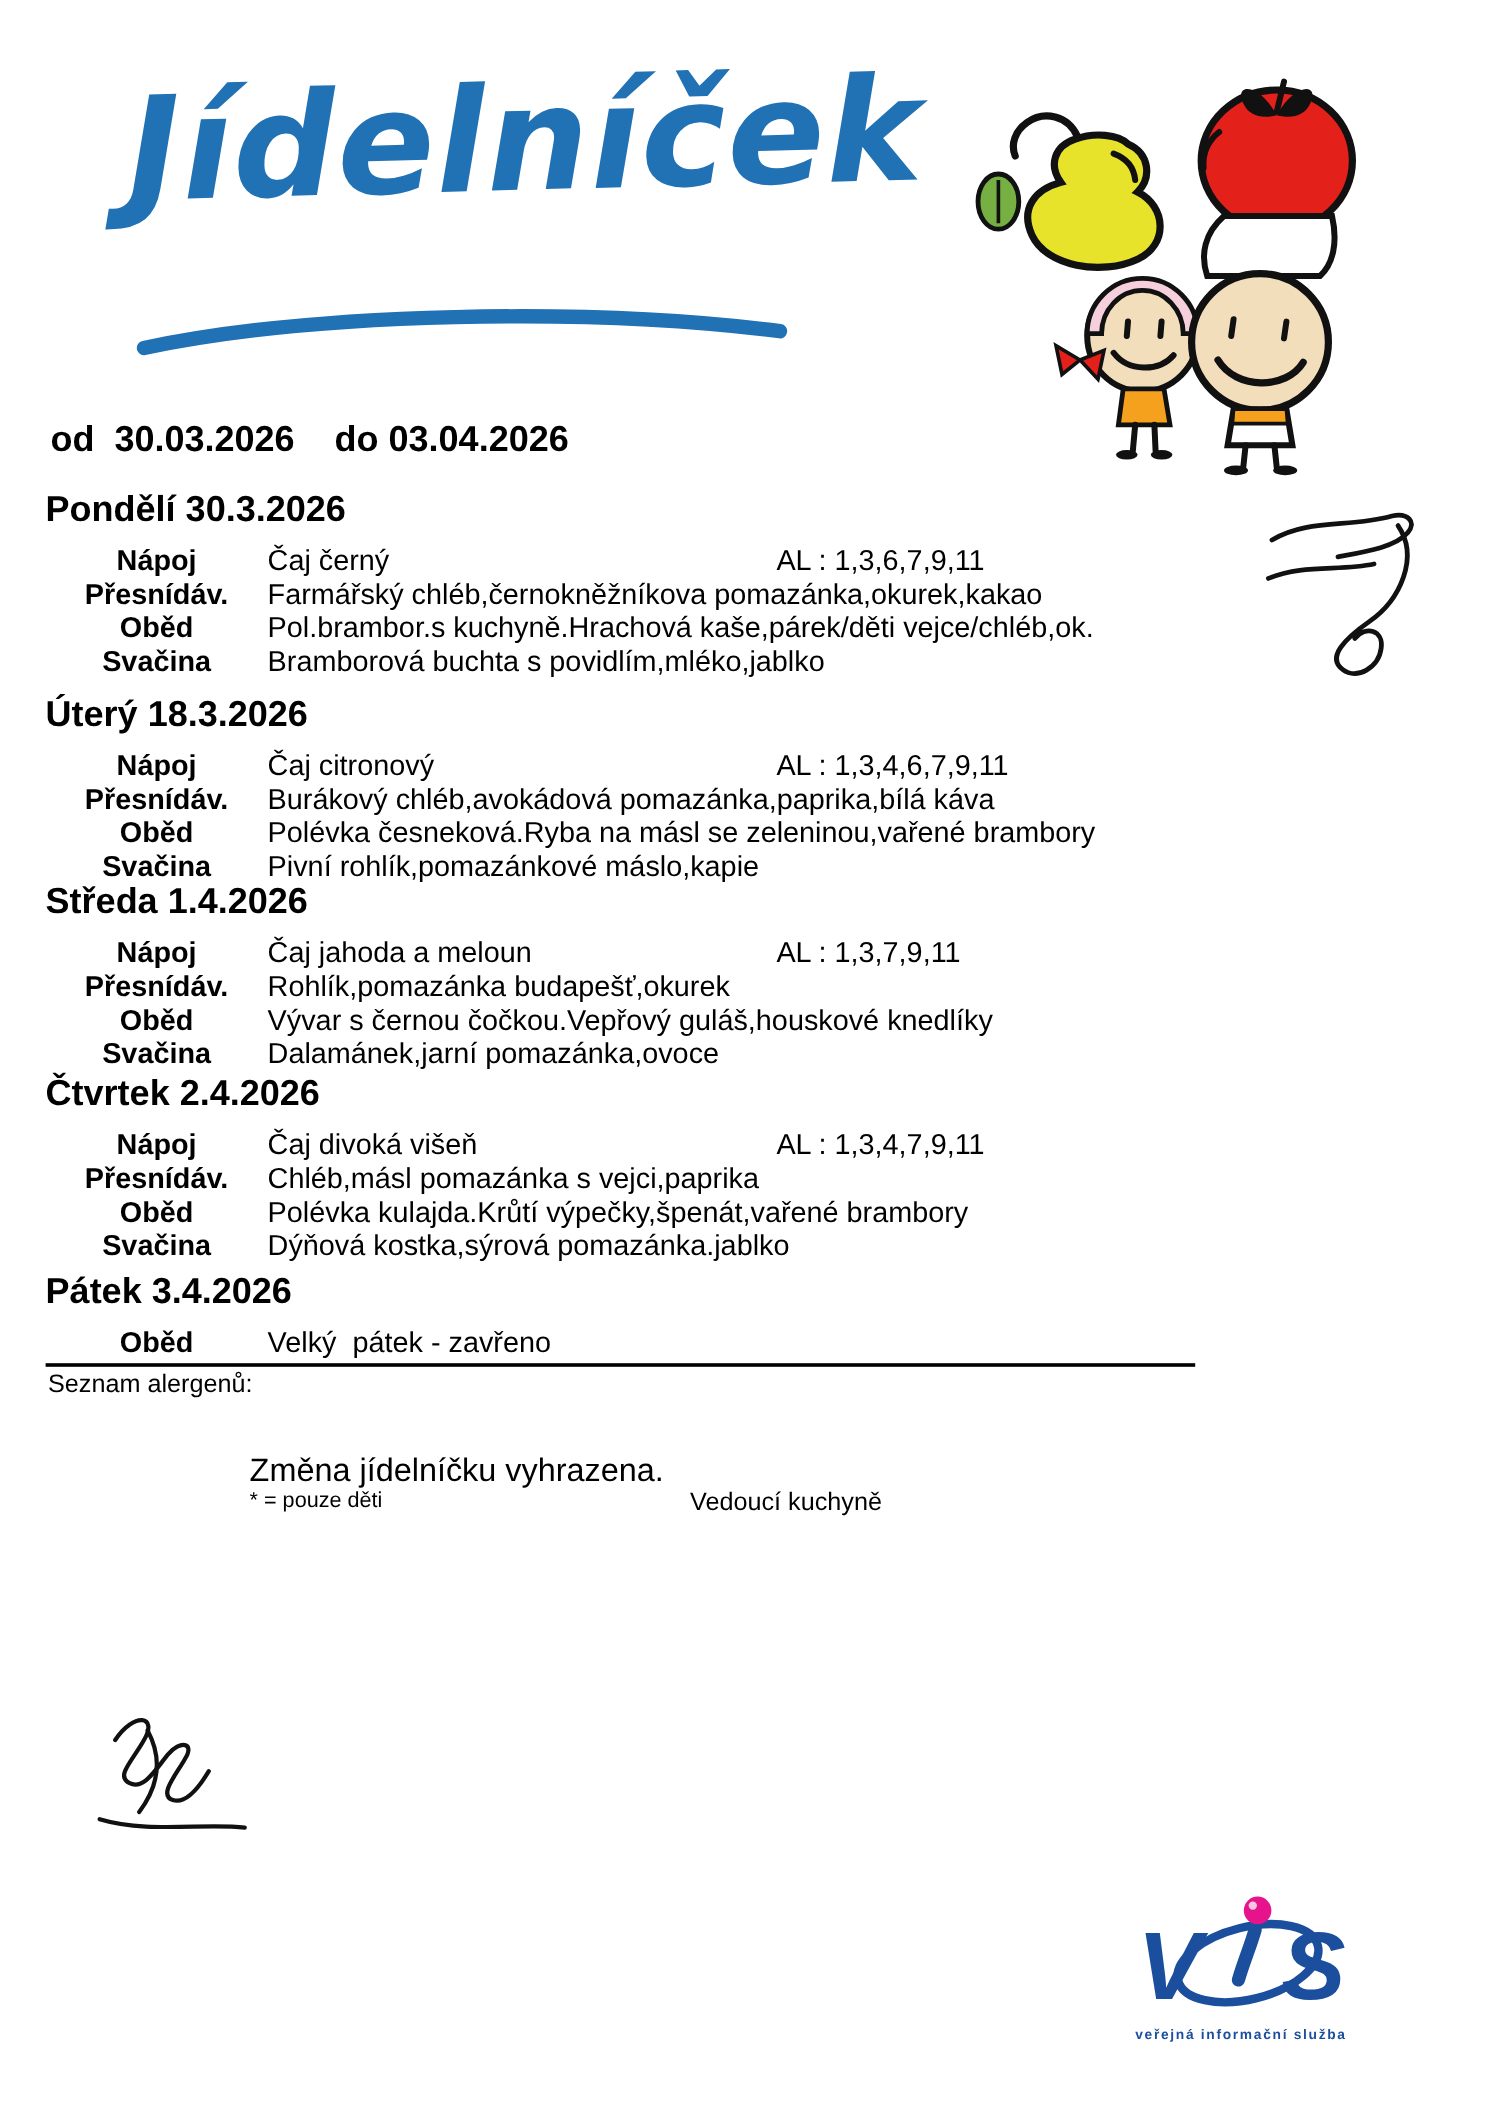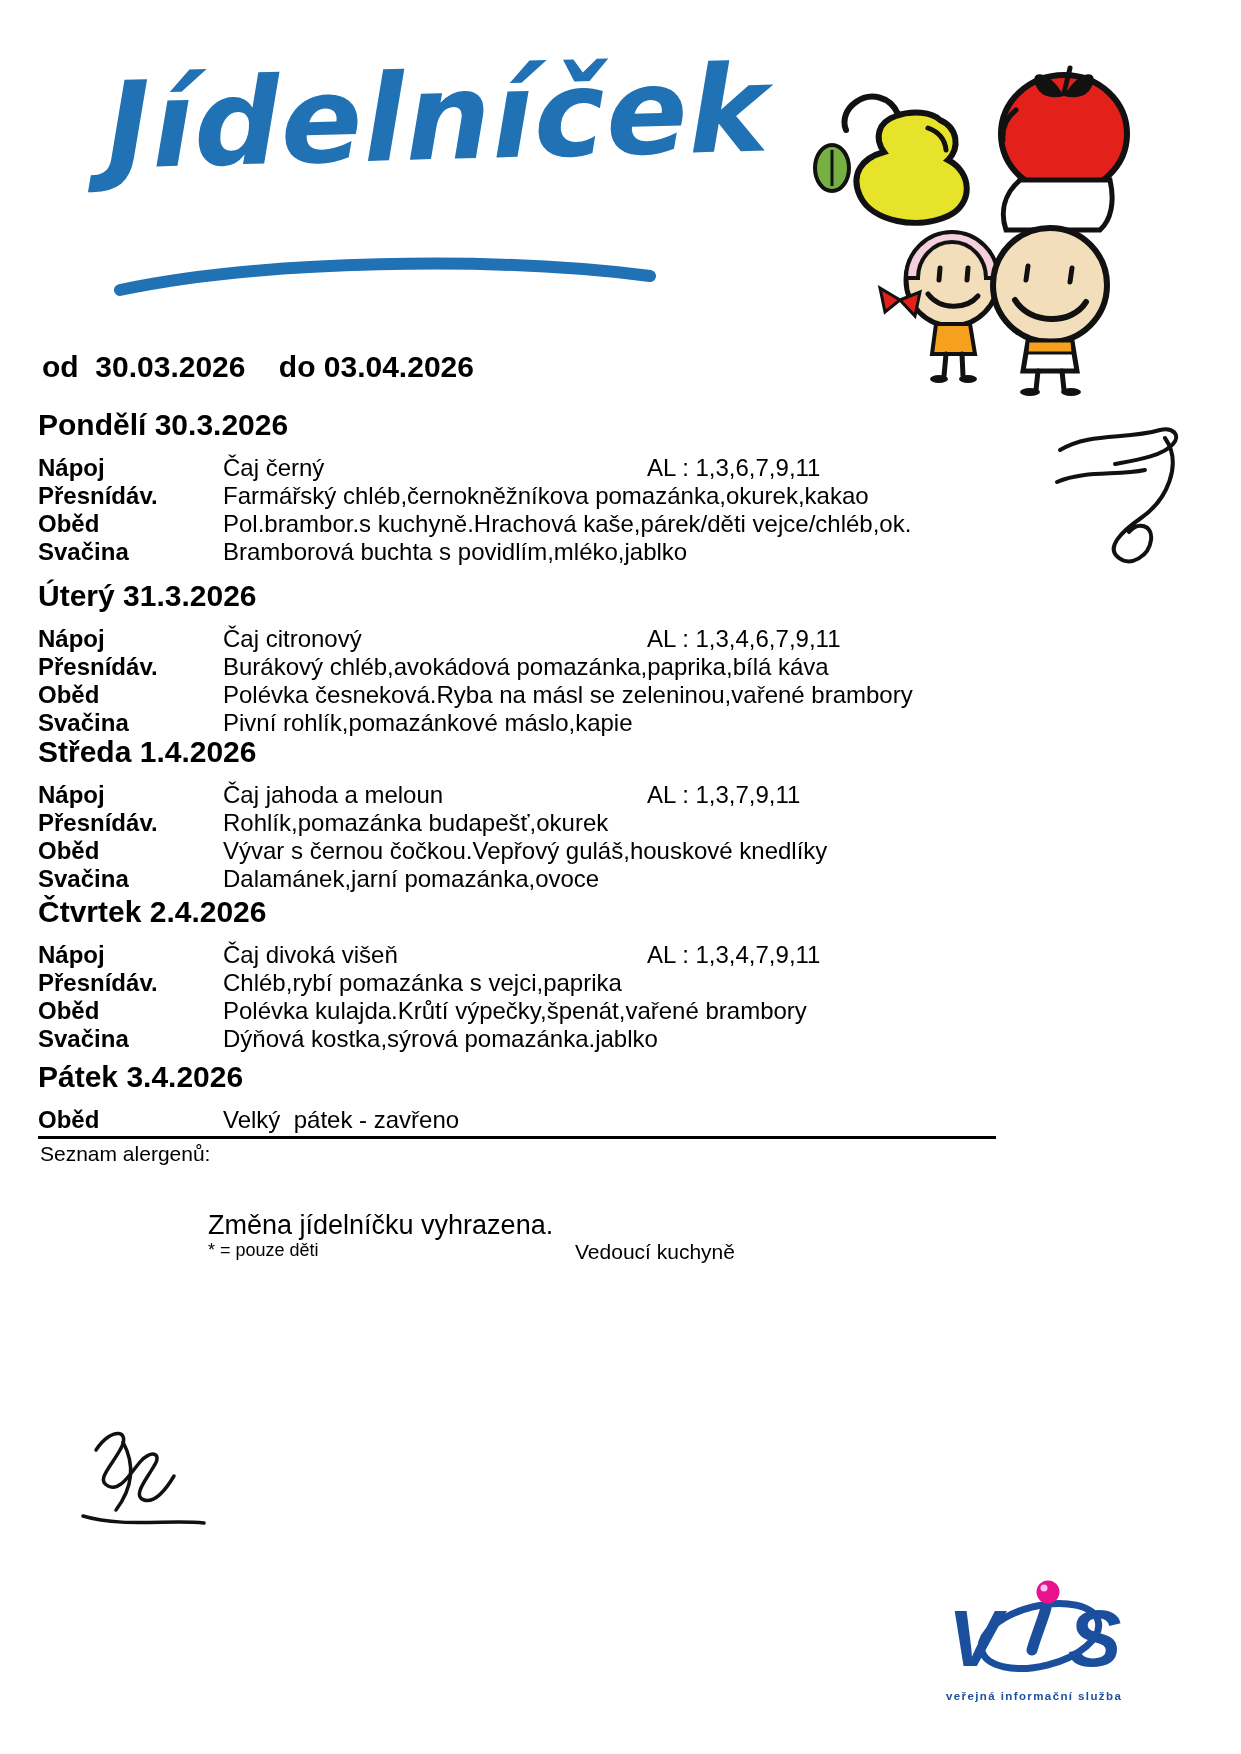--- a/index.html
+++ b/index.html
@@ -20,21 +20,21 @@
   
   #menu-days .day{position:absolute;left:38px;width:1160px;}
   #menu-days .day:nth-of-type(1){top:408px;}
   #menu-days .day:nth-of-type(2){top:579px;}
   #menu-days .day:nth-of-type(3){top:735px;}
   #menu-days .day:nth-of-type(4){top:895px;}
   #menu-days .day:nth-of-type(5){top:1060px;}
   .day-title{margin:0;font-size:30px;font-weight:bold;line-height:34px;}
   .day-rows{margin-top:12px;}
   .row{display:flex;font-size:24px;line-height:28px;white-space:pre;}
-  .row-label{width:185px;flex:none;font-weight:bold;}
+  .row-label{width:185px;flex:none;font-weight:bold;text-align:center;}
   .row-text{position:relative;}
   .al{position:absolute;left:424px;top:0;}
   .day.ruled .day-rows{border-bottom:3px solid #000;width:958px;padding-bottom:2px;}
 
   
   .allergen-label{position:absolute;left:40px;top:1142px;font-size:21px;}
   .note-change{position:absolute;left:208px;top:1210px;font-size:27px;}
   .note-children{position:absolute;left:208px;top:1240px;font-size:18px;}
   .note-chef{position:absolute;left:575px;top:1240px;font-size:21px;}
 
@@ -122,21 +122,21 @@
     </div>
 
     <div class="row">
       <span class="row-label">Svačina</span>
       <span class="row-text"><span class="meal-desc">Bramborová buchta s povidlím,mléko,jablko</span></span>
     </div>
   </div>
     </section>
 
     <section class="day">
-      <h3 class="day-title">Úterý 31.3.2026</h3>
+      <h3 class="day-title">Úterý 18.3.2026</h3>
       <div class="day-rows">
     <div class="row">
       <span class="row-label">Nápoj</span>
       <span class="row-text"><span class="meal-desc">Čaj citronový</span><span class="al">AL : 1,3,4,6,7,9,11</span></span>
     </div>
 
     <div class="row">
       <span class="row-label">Přesnídáv.</span>
       <span class="row-text"><span class="meal-desc">Burákový chléb,avokádová pomazánka,paprika,bílá káva</span></span>
     </div>
@@ -181,21 +181,21 @@
     <section class="day">
       <h3 class="day-title">Čtvrtek 2.4.2026</h3>
       <div class="day-rows">
     <div class="row">
       <span class="row-label">Nápoj</span>
       <span class="row-text"><span class="meal-desc">Čaj divoká višeň</span><span class="al">AL : 1,3,4,7,9,11</span></span>
     </div>
 
     <div class="row">
       <span class="row-label">Přesnídáv.</span>
-      <span class="row-text"><span class="meal-desc">Chléb,rybí pomazánka s vejci,paprika</span></span>
+      <span class="row-text"><span class="meal-desc">Chléb,másl pomazánka s vejci,paprika</span></span>
     </div>
 
     <div class="row">
       <span class="row-label">Oběd</span>
       <span class="row-text"><span class="meal-desc">Polévka kulajda.Krůtí výpečky,špenát,vařené brambory</span></span>
     </div>
 
     <div class="row">
       <span class="row-label">Svačina</span>
       <span class="row-text"><span class="meal-desc">Dýňová kostka,sýrová pomazánka.jablko</span></span>

